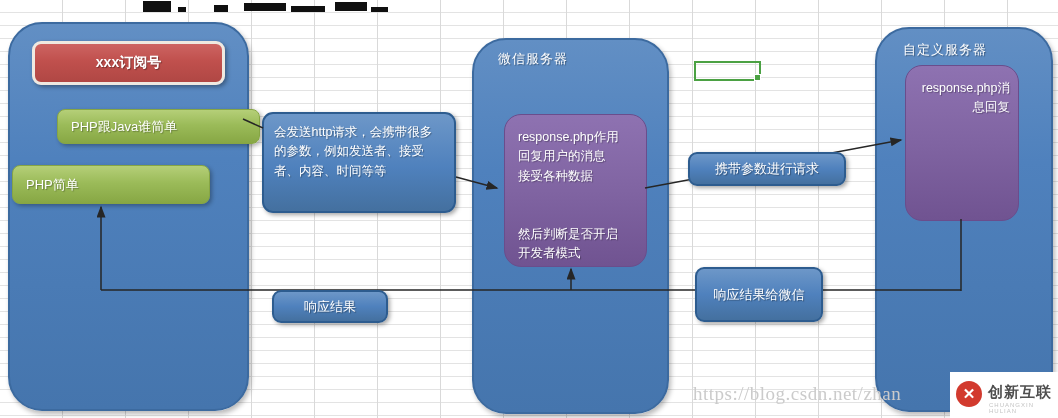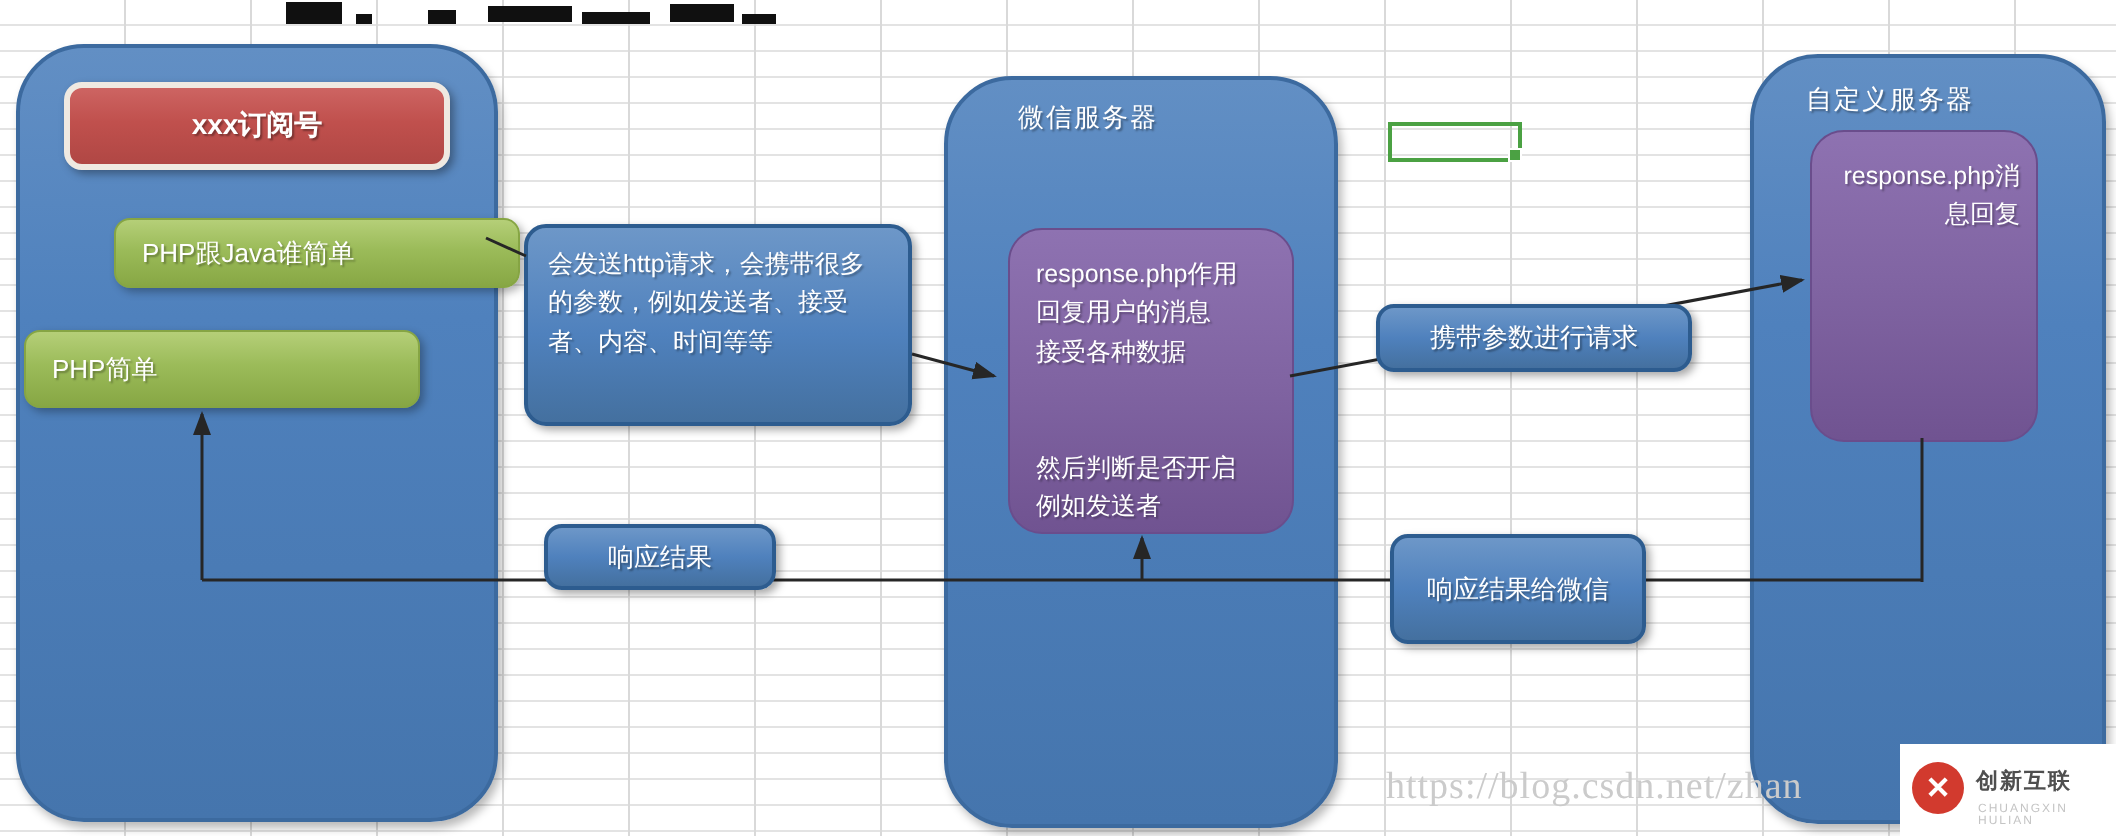--- a/index.html
+++ b/index.html
@@ -90,21 +90,21 @@
   }
   .wm-logo{
     position:absolute;left:950px;top:372px;width:108px;height:46px;
     background:#ffffff;z-index:5;
   }
   .wm-logo .disc{
     position:absolute;left:6px;top:9px;width:26px;height:26px;border-radius:50%;
     background:#d23a2e;color:#fff;font-size:15px;font-weight:bold;
     display:flex;align-items:center;justify-content:center;
   }
-  .wm-logo .brand{position:absolute;left:38px;top:11px;font-size:11px;font-weight:bold;color:#4f4f4f;letter-spacing:1px;}
+  .wm-logo .brand{position:absolute;left:38px;top:11px;font-size:15px;font-weight:bold;color:#4f4f4f;letter-spacing:1px;}
   .wm-logo .sub{position:absolute;left:39px;top:30px;font-size:6px;color:#c4c4c4;letter-spacing:1px;}
 </style>
 </head>
 <body>
 
 <div id="stage">
 
   <div>
     <div class="frag" style="left:143px;top:1px;width:28px;height:11px;"></div>
     <div class="frag" style="left:178px;top:7px;width:8px;height:5px;"></div>
@@ -125,28 +125,28 @@
     <div class="greenbox" style="left:2px;top:141px;width:183px;height:37px;">
       <span>PHP简单</span>
     </div>
   </div>
 
   <div class="note" style="left:262px;top:112px;width:194px;height:101px;">
     <span>会发送http请求，会携带很多的参数，例如发送者、接受者、内容、时间等等</span>
   </div>
 
   <div class="panel" style="left:472px;top:38px;width:193px;height:372px;">
-    <div class="panel-label" style="left:35px;top:10px;">微信服务器</div>
+    <div class="panel-label" style="left:24px;top:10px;">微信服务器</div>
     <div class="purplebox preline" style="left:30px;top:74px;width:143px;height:153px;">response.php作用
 回复用户的消息
 接受各种数据
 
 
 然后判断是否开启
-例如发送者</div>
+开发者模式</div>
   </div>
 
   <div class="panel" style="left:875px;top:27px;width:174px;height:381px;">
     <div class="panel-label" style="left:26px;top:12px;">自定义服务器</div>
     <div class="purplebox" style="left:28px;top:36px;width:114px;height:156px;text-align:right;">response.php消息回复</div>
   </div>
 
   <svg id="connectors" width="1058" height="418">
     <defs>
       <marker id="arrow" markerWidth="9" markerHeight="7" refX="7" refY="3" orient="auto">
@@ -158,21 +158,21 @@
     <path d="M645,188 L901,140" stroke="#262626" stroke-width="1.5" fill="none" marker-end="url(#arrow)"></path>
     <path d="M961,219 L961,291" stroke="#262626" stroke-width="1.5" fill="none"></path>
     <path d="M101,290 L961,290" stroke="#262626" stroke-width="1.5" fill="none"></path>
     <path d="M571,290 L571,269" stroke="#262626" stroke-width="1.5" fill="none" marker-end="url(#arrow)"></path>
     <path d="M101,290 L101,207" stroke="#262626" stroke-width="1.5" fill="none" marker-end="url(#arrow)"></path>
   </svg>
 
   <div class="bluelabel" style="left:688px;top:152px;width:158px;height:34px;">
     <span>携带参数进行请求</span>
   </div>
-  <div class="bluelabel" style="left:272px;top:262px;width:116px;height:33px;text-align:center;">
+  <div class="bluelabel" style="left:272px;top:290px;width:116px;height:33px;text-align:center;">
     <span>响应结果</span>
   </div>
   <div class="bluelabel" style="left:695px;top:267px;width:128px;height:55px;">
     <span>响应结果给微信</span>
   </div>
 
   <div class="selcell">
     <div class="handle"></div>
   </div>
 

